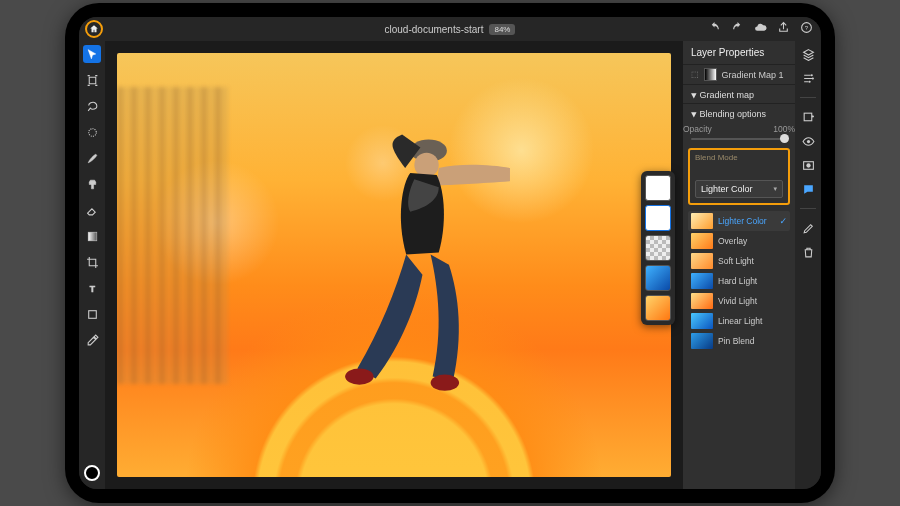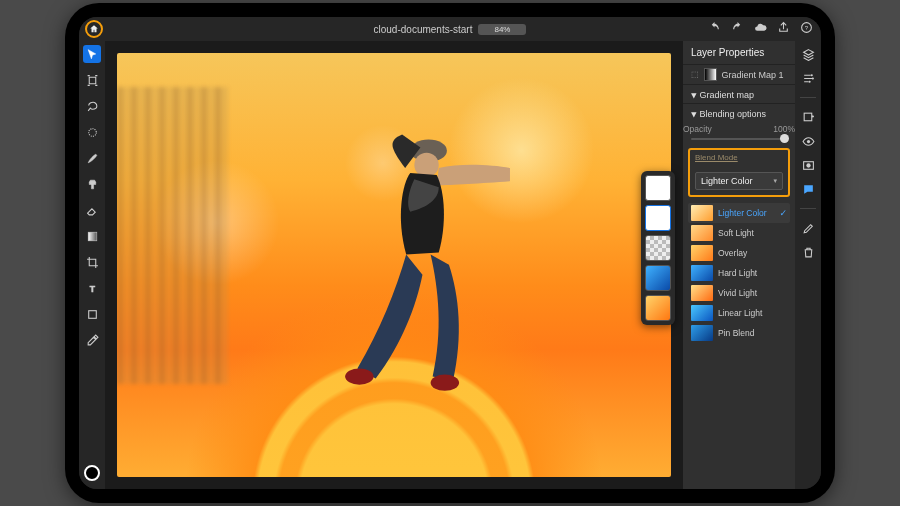--- a/index.html
+++ b/index.html
@@ -3,21 +3,21 @@
 <meta charset="utf-8">
 <style>
   * { margin: 0; padding: 0; box-sizing: border-box; font-family: -apple-system, "Segoe UI", Arial, sans-serif; }
   body { background: #4a4a4a; width: 900px; height: 506px; overflow: hidden; display:flex; align-items:center; justify-content:center;}
   .frame { width:770px; height:500px; background:#000; border-radius:34px; padding:14px; box-shadow:0 4px 20px rgba(0,0,0,.5); }
   .screen { width:100%; height:100%; background:#202020; border-radius:18px; overflow:hidden; display:flex; flex-direction:column; position:relative; color:#ccc; font-size:10px; }
 
   .titlebar { height:24px; display:flex; align-items:center; justify-content:center; position:relative; background:#262626; }
   .home-btn { position:absolute; left:6px; top:3px; width:18px; height:18px; border:2px solid #f59e0b; border-radius:50%; display:flex; align-items:center; justify-content:center; color:#eee;}
   .doc-title { font-size:10px; color:#ccc; }
-  .zoom-chip { background:#555; border-radius:3px; padding:1px 16px; font-size:8px; margin-left:6px; color:#ddd;}
+  .zoom-chip { background:#555; border-radius:3px; padding:1px 5px; font-size:8px; margin-left:6px; color:#ddd;}
   .title-right { position:absolute; right:8px; top:4px; display:flex; gap:10px; align-items:center; color:#ccc;}
   .title-right svg { width:13px; height:13px; fill:#ccc; }
 
   .workspace { flex:1; display:flex; min-height:0;}
 
   .left-rail { width:26px; background:#262626; display:flex; flex-direction:column; align-items:center; padding-top:4px; gap:8px;}
   .tool { width:18px; height:18px; display:flex; align-items:center; justify-content:center; border-radius:3px; color:#ccc; cursor:pointer; }
   .tool.selected { background:#1473e6; color:#fff;}
   .tool svg{width:13px;height:13px;fill:currentColor;stroke:currentColor;}
   .color-swatch{width:16px;height:16px;border-radius:50%;background:#000;border:2px solid #fff;margin-top:auto;margin-bottom:8px;}
@@ -47,21 +47,21 @@
   .panel-header{padding:6px 8px;font-size:10px;color:#eee;border-bottom:1px solid #222;}
   .layer-row{display:flex;align-items:center;gap:5px;padding:3px 8px;color:#ccc;font-size:9px;}
   .layer-icn{width:13px;height:13px;background:linear-gradient(90deg,#000,#fff);border:1px solid #555;}
   .section{padding:5px 8px 3px;border-top:1px solid #222;color:#ddd;font-size:9px;}
   .section .chev{display:inline-block;transform:rotate(90deg);margin-right:3px;font-size:7px;}
   .opacity-row{display:flex;justify-content:space-between;align-items:center;padding:2px 0;color:#999;font-size:8.5px;}
   .slider{height:2px;background:#555;margin:2px 8px 6px;position:relative;border-radius:1px;}
   .slider .knob{position:absolute;right:-2px;top:-4px;width:9px;height:9px;border-radius:50%;background:#ddd;}
 
   .blend-box{margin:2px 5px 6px;border:2px solid #f59e0b;border-radius:3px;padding:3px 5px 5px;}
-  .blend-label{color:#9a8a6a;font-size:8px;margin-bottom:10px;text-decoration:underline;}
+  .blend-label{color:#9a8a6a;font-size:8px;margin-bottom:18px;}
   .blend-select{background:#3a3a3a;border:1px solid #555;border-radius:2px;padding:3px 5px;display:flex;justify-content:space-between;align-items:center;color:#eee;font-size:9px;cursor:pointer;}
   .blend-select .dd{font-size:7px;color:#aaa;}
 
   .mode-list{padding:0 5px;overflow-y:hidden;flex-shrink:0;}
   .mode-item{display:flex;align-items:center;gap:5px;padding:2px 3px;cursor:pointer;border-radius:2px;}
   .mode-item.sel{background:#3a3a3a;}
   .mode-item .mthumb{width:22px;height:16px;border-radius:1px;}
   .mode-item .mlabel{flex:1;color:#ccc;font-size:8.5px;}
   .mode-item .mchk{color:#4aa6ff;font-size:9px;}
   .mode-item.sel .mlabel{color:#4aa6ff;}
@@ -231,26 +231,26 @@
           </div>
         </div>
 
         <div class="mode-list" id="modelist">
               <div class="mode-item sel">
                 <div class="mthumb" style="background:linear-gradient(135deg,#ffedb3,#ff9d2e)"></div>
    <div class="mlabel">Lighter Color</div>
    <div class="mchk">✓</div>
               </div>
               <div class="mode-item">
+                <div class="mthumb" style="background:linear-gradient(135deg,#ffd36a,#ff7a18)"></div>
+   <div class="mlabel">Overlay</div>
+   </div>
+              <div class="mode-item">
                 <div class="mthumb" style="background:linear-gradient(135deg,#ffd98a,#ff8a2a)"></div>
    <div class="mlabel">Soft Light</div>
-   </div>
-              <div class="mode-item">
-                <div class="mthumb" style="background:linear-gradient(135deg,#ffd36a,#ff7a18)"></div>
-   <div class="mlabel">Overlay</div>
    </div>
               <div class="mode-item">
                 <div class="mthumb" style="background:linear-gradient(135deg,#3fb1ff,#0a4aa8)"></div>
    <div class="mlabel">Hard Light</div>
    </div>
               <div class="mode-item">
                 <div class="mthumb" style="background:linear-gradient(135deg,#ffe08a,#ff6a10)"></div>
    <div class="mlabel">Vivid Light</div>
    </div>
               <div class="mode-item">

